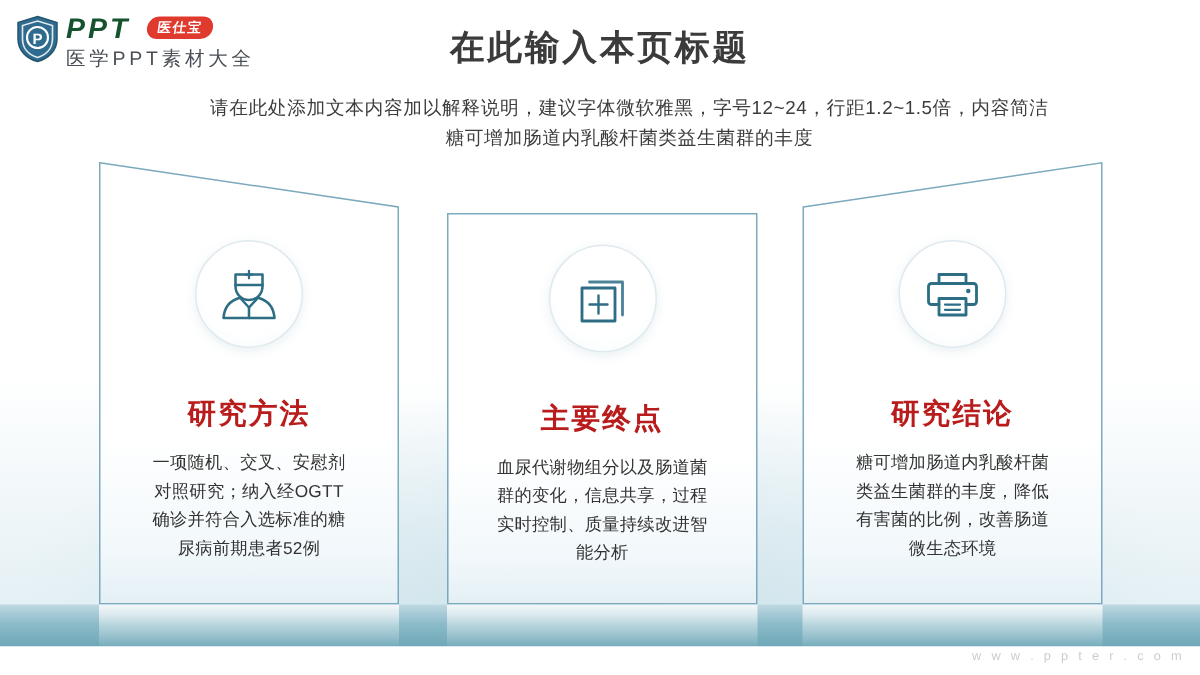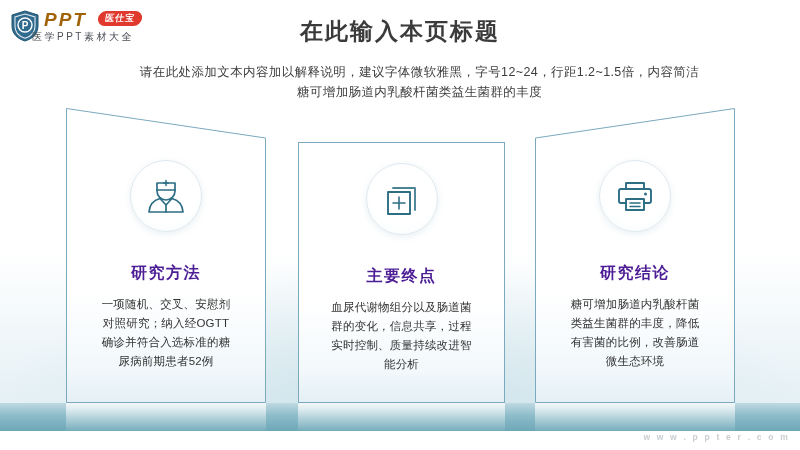--- a/index.html
+++ b/index.html
@@ -38,32 +38,32 @@
   .floor-bottom {
     position:absolute; left:0; top:431px; width:800px; height:19px; background:#fff;
   }
 
   
   .logo-wrap { position:absolute; left:10px; top:8px; width:160px; height:36px; }
   .shield { position:absolute; left:0; top:2px; width:30px; height:32px; }
   .brand-ppt {
     position:absolute; left:34px; top:2px;
     font-size:19px; font-weight:bold; font-style:italic;
-    letter-spacing:2px; color:#a16207; line-height:19px;
+    letter-spacing:2px; color:#14532d; line-height:19px;
   }
   .brand-badge {
     position:absolute; left:88px; top:3px;
     background:#e03a2f; color:#fff; border-radius:9px;
     font-size:9px; line-height:14px; height:15px; padding:0 7px;
     font-weight:bold; letter-spacing:1px; white-space:nowrap;
     transform:skewX(-8deg);
   }
   .brand-sub {
-    position:absolute; left:22px; top:22px;
-    font-size:10px; letter-spacing:2.5px; color:#4a4f55; white-space:nowrap;
+    position:absolute; left:34px; top:22px;
+    font-size:13px; letter-spacing:2.5px; color:#4a4f55; white-space:nowrap;
   }
 
   .page-title {
     position:absolute; left:0; top:16px; width:800px; text-align:center;
     font-size:23px; font-weight:bold; color:#3b3b3b; letter-spacing:2px;
   }
   .subtitle {
     position:absolute; left:0; top:62px; width:800px; text-align:center;
     font-size:12.5px; color:#3d3d3d; line-height:20px; letter-spacing:.4px;padding-left:39px;
   }
@@ -87,30 +87,30 @@
     position:relative; width:72px; height:72px; margin:0 auto;
     border-radius:50%;
     background:radial-gradient(circle at 50% 42%, #ffffff 58%, #f4fafc 100%);
     border:1px solid #dfe9ee;
     box-shadow:0 2px 7px rgba(120,160,180,.16);
     display:flex; align-items:center; justify-content:center;
   }
   .icon-circle svg { display:block; }
 
   .panel-title {
-    font-size:16px; font-weight:bold; color:#4c1d95; letter-spacing:1.5px;
+    font-size:19px; font-weight:bold; color:#b91c1c; letter-spacing:1.5px;
   }
   .panel-body {
     font-size:11.5px; color:#333; line-height:19px; letter-spacing:.2px;
     padding:0 32px;
   }
 
   .watermark {
     position:absolute; right:10px; top:432px;
-    font-size:8.5px; color:#c9ced2; letter-spacing:2.2px;font-weight:bold;
+    font-size:8.5px; color:#c9ced2; letter-spacing:2.2px;
   }
 </style>
 </head>
 <body>
 
 <div id="stage">
 
   <div class="ambient"></div>
 
   <div class="logo-wrap">

